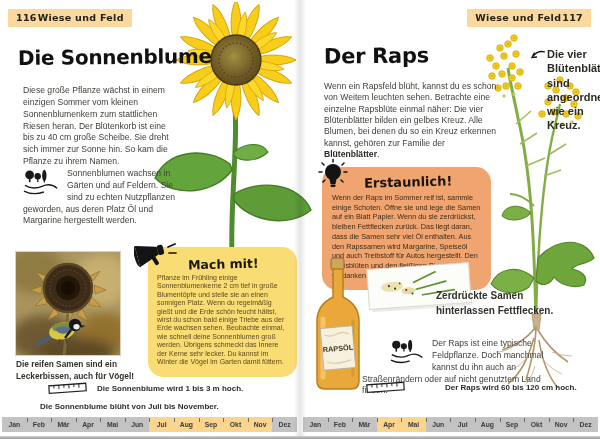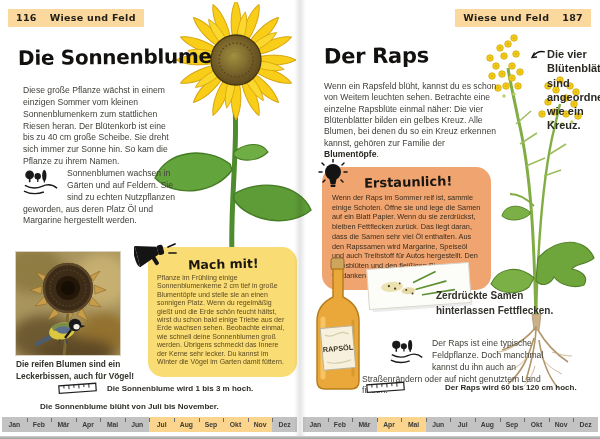--- a/index.html
+++ b/index.html
@@ -5,21 +5,21 @@
   * { margin:0; padding:0; box-sizing:border-box; }
   html,body { background:#fff; }
   body { font-family:"Liberation Sans", sans-serif; }
   .spread { position:relative; width:600px; height:439px; background:#ffffff; overflow:hidden; }
 
   .abs { position:absolute; }
 
   
   .tab { position:absolute; top:9px; background:#fbd99e; padding:3px 8px 4px; font-size:9.5px;
          font-weight:bold; color:#232019; font-family:"DejaVu Sans","Liberation Sans",sans-serif;
-         letter-spacing:.3px; display:flex; gap:13px; }
+         letter-spacing:.3px; display:flex; gap:1px; }
   .tab-left { left:8px; }
   .tab-right { right:9px; }
 
   
   .page-title { position:absolute; font-family:"DejaVu Sans","Liberation Sans",sans-serif;
                 font-weight:800; color:#121110; transform:rotate(-.6deg); letter-spacing:-.3px; }
   .title-left { left:18px; top:45px; font-size:20px; }
   .title-right { left:324px; top:44px; font-size:21px; }
 
   
@@ -56,21 +56,21 @@
   .bulb { left:-4px; top:-8px; }
 
   
   .annotation { position:absolute; left:547px; top:47px; width:54px; font-size:11px;
                 font-weight:bold; line-height:1.3; color:#2b2923; }
   .annot-arrow { position:absolute; left:528px; top:49px; }
 
   
   .fact-line { position:absolute; display:flex; align-items:center; gap:9px;
                font-size:8px; font-weight:bold; color:#2e2c26; }
-  .fact-left-line  { left:58px;  top:382px; }
+  .fact-left-line  { left:48px;  top:382px; }
   .fact-right-line { left:366px; top:381px;gap:39px; }
   .bloom-line { position:absolute; font-size:8px; font-weight:bold; color:#2e2c26; text-align:left; }
   .bloom-left  { left:40px;  top:402px; width:260px; }
   .bloom-right { left:330px; top:402px; width:260px;margin-top:36px; }
 
   
   .month-bar { position:absolute; top:417px; width:295px; height:15px; display:flex; }
   .month-bar-left { left:2px; } .month-bar-right { left:303px; }
   .month { flex:1; position:relative; background:#c3c3c3; display:flex; align-items:center;
            justify-content:center; font-size:6.8px; font-weight:bold; color:#3a3a38; }
@@ -200,21 +200,21 @@
       <path d="M-11 -4 C-3 -10 8 -10 13 -4 L6 -1 L-8 0 Z" fill="#7c8c4b"></path>
       <path d="M-7 -2 C0 -6 8 -5 10 0 C4 4 -3 4 -7 -2 Z" fill="#5b6e8c"></path>
       <circle cx="13" cy="-6" r="6.2" fill="#17181c"></circle>
       <ellipse cx="14.5" cy="-4.2" rx="3.1" ry="2.7" fill="#f3efe2"></ellipse>
       <path d="M19 -6 l4.5 1 l-4.5 1.8 z" fill="#1d1d1f"></path>
       <path d="M9 -1 L3 7" stroke="#17181c" stroke-width="2.2"></path>
       <path d="M-2 8 L-3 13 M4 8 L5 13" stroke="#44484e" stroke-width="1.3"></path>
     </g>
   </svg>
 
-  <p class="caption caption-left">Die reifen Blumen sind ein Leckerbissen, auch für Vögel!</p>
+  <p class="caption caption-left">Die reifen Samen sind ein Leckerbissen, auch für Vögel!</p>
 
   <div class="bubble activity-box">
     <svg class="box-icon megaphone" width="44" height="36" viewBox="0 0 44 36">
       <g transform="rotate(-14 18 18)">
         <polygon points="3,7 24,13 24,21 3,29" fill="#141414"></polygon>
         <path d="M3 7 Q0 9 0 18 Q0 27 3 29 Z" fill="#141414"></path>
         <rect x="24" y="12" width="6" height="10" rx="2" fill="#141414"></rect>
         <rect x="17" y="20" width="4" height="11" rx="1.5" fill="#141414" transform="rotate(-18 19 25)"></rect>
       </g>
       <path d="M34 12 L41 9 M35 18 L42 18" stroke="#141414" stroke-width="1.7" stroke-linecap="round"></path>
@@ -245,21 +245,21 @@
       <span class="month hl">Jul</span>
       <span class="month hl">Aug</span>
       <span class="month hl">Sep</span>
       <span class="month hl">Okt</span>
       <span class="month hl">Nov</span>
       <span class="month">Dez</span>
     </div>
 
   <div class="tab tab-right">
     <span>Wiese und Feld</span>
-    <span>187</span>
+    <span>117</span>
   </div>
 
   <svg class="abs" style="left:478px;top:26px;" width="122" height="368" viewBox="0 0 122 368">
     <defs>
       <g id="bl">
         <circle r="3.3" fill="#f2cd17" stroke="#cfa30c" stroke-width="0.7"></circle>
         <circle r="1.1" fill="#e0af0e"></circle>
       </g>
     </defs>
     <g stroke="#82ad44" fill="none">
@@ -325,21 +325,21 @@
       <path d="M50 330 C44 338 38 342 32 344"></path>
         <path d="M64 332 C70 340 76 344 84 348"></path>
       <path d="M57 340 C54 350 50 356 46 360"></path>
         <path d="M36 320 C30 324 24 326 18 326"></path>
       <path d="M74 326 C80 328 86 330 94 330"></path>
     </g>
   </svg>
 
   <h1 class="page-title title-right">Der Raps</h1>
 
-  <p class="copy intro-right"><span>Wenn ein Rapsfeld blüht, kannst du es schon von Weitem leuchten sehen. Betrachte eine einzelne Rapsblüte einmal näher: Die vier Blütenblätter bilden ein gelbes Kreuz. Alle Blumen, bei denen du so ein Kreuz erkennen kannst, gehören zur Familie der </span><b>Blumentöpfe</b><span>.</span></p>
+  <p class="copy intro-right"><span>Wenn ein Rapsfeld blüht, kannst du es schon von Weitem leuchten sehen. Betrachte eine einzelne Rapsblüte einmal näher: Die vier Blütenblätter bilden ein gelbes Kreuz. Alle Blumen, bei denen du so ein Kreuz erkennen kannst, gehören zur Familie der </span><b>Blütenblätter</b><span>.</span></p>
 
   <svg class="annot-arrow" width="18" height="13" viewBox="0 0 18 13">
     <path d="M17 3 C12 1.5 8 3.5 5 7" stroke="#111" stroke-width="1.3" fill="none"></path>
     <path d="M9 8 L4 8.5 L6.5 3.5" stroke="#111" stroke-width="1.3" fill="none"></path>
   </svg>
   <div class="annotation">Die vier Blütenblätter sind angeordnet wie ein Kreuz.</div>
 
   <div class="bubble fact-box">
     <svg class="box-icon bulb" width="30" height="34" viewBox="0 0 30 34">
       <circle cx="15" cy="13" r="8" fill="#141414"></circle>

